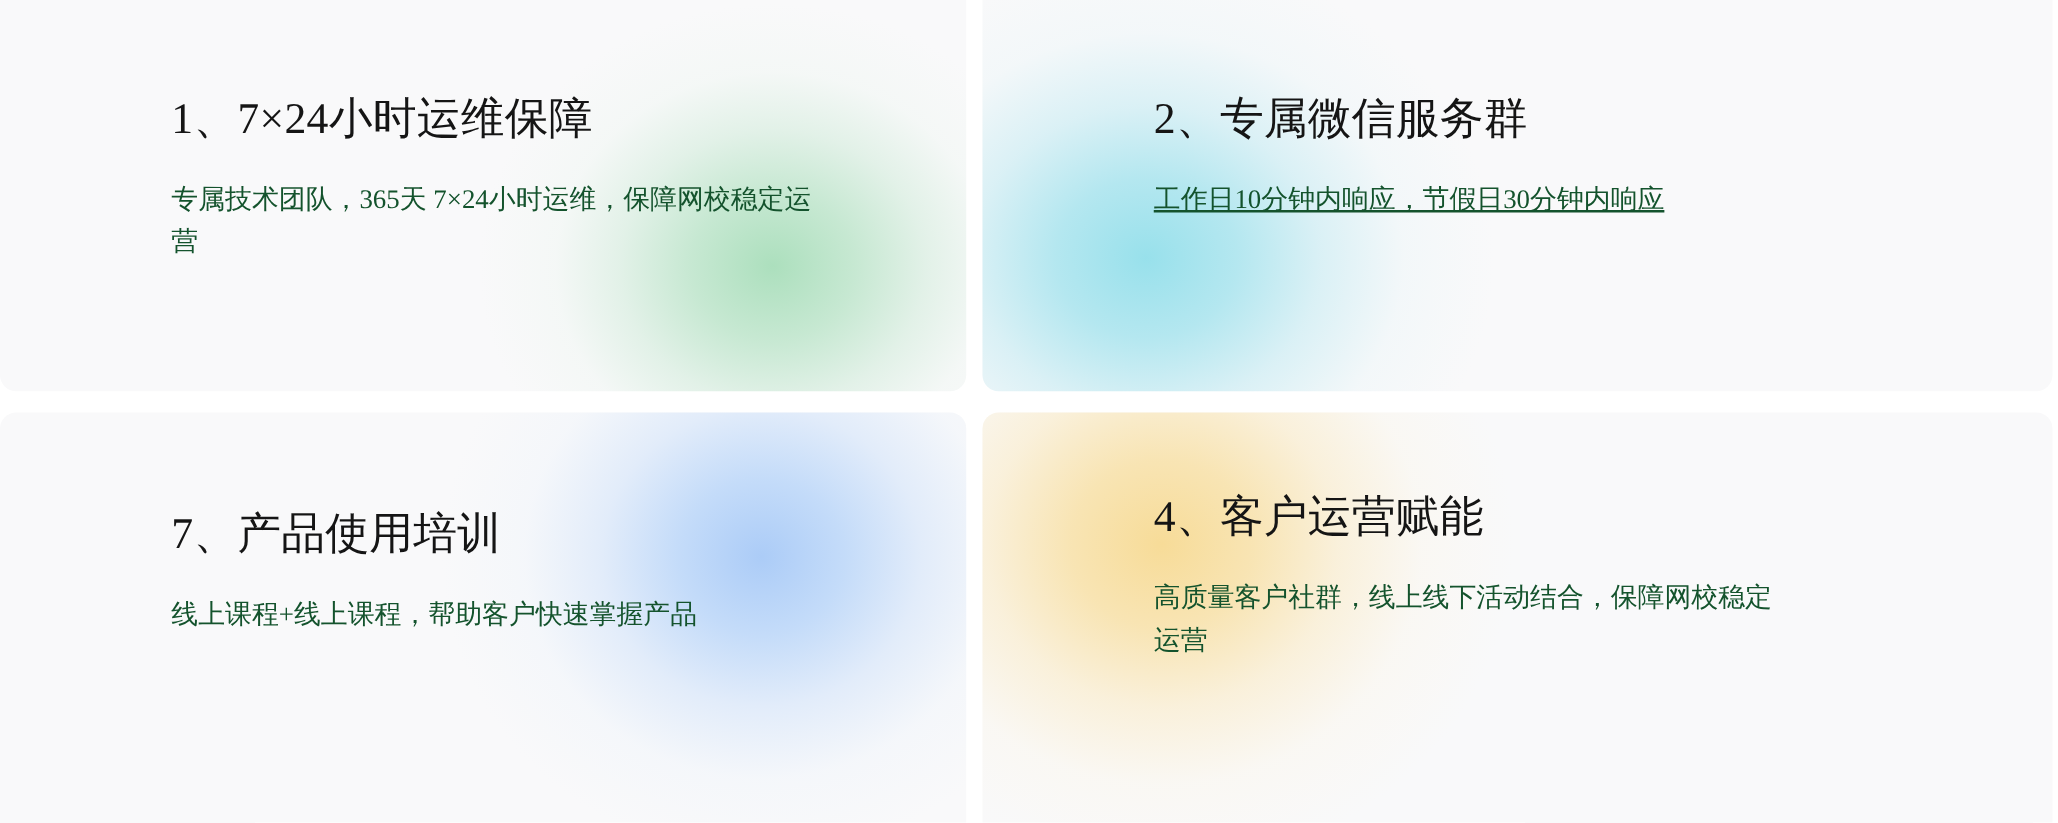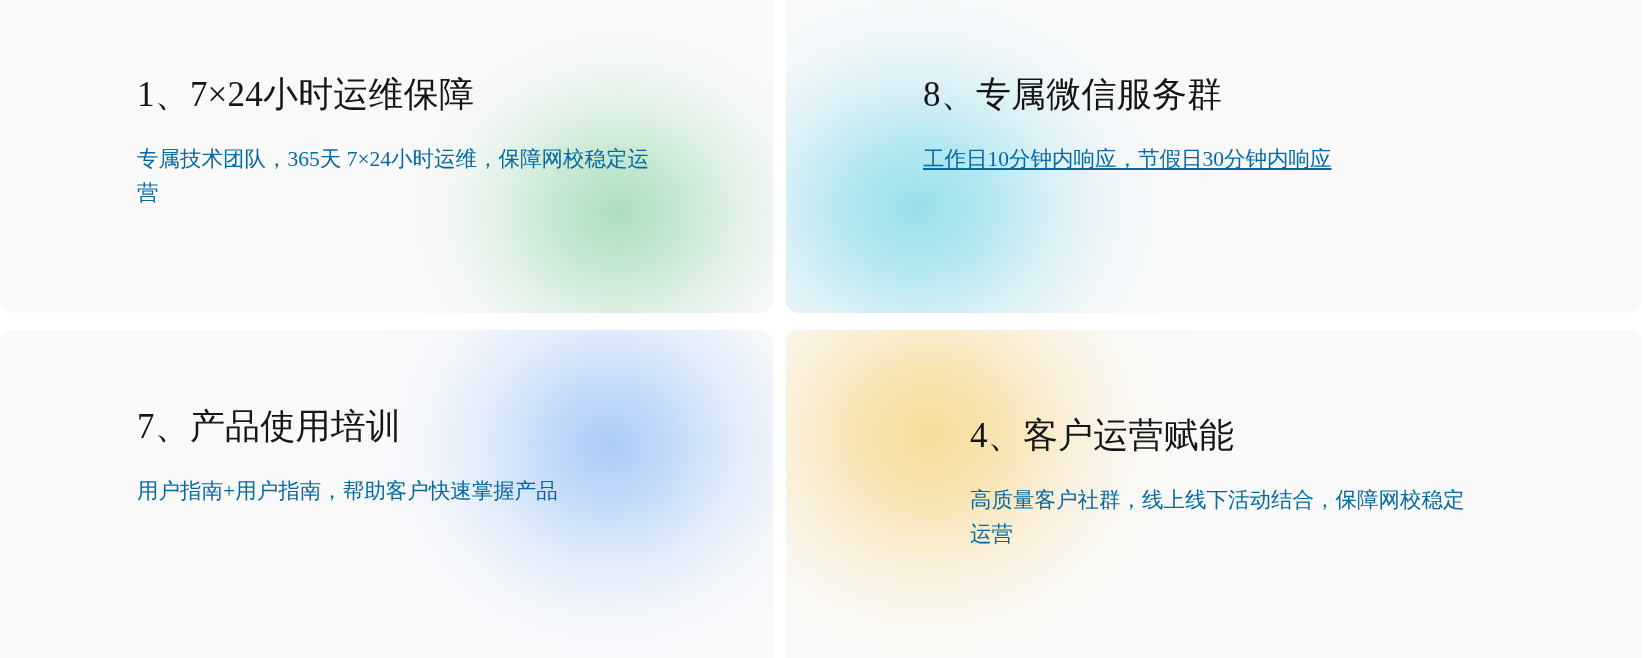--- a/index.html
+++ b/index.html
@@ -115,39 +115,39 @@
 
   
   .card-body {
     position: absolute;
     left: 137px;
     right: 30px;
   }
   .card-1 .card-body { top: 102px; }
   .card-2 .card-body { top: 102px; }
   .card-3 .card-body { top: 76px; }
-  .card-4 .card-body { top: 85px; margin-left: 47px; }
+  .card-4 .card-body { top: 63px; }
 
   .card-title {
     margin: 0;
     font-size: 35px;
     line-height: 42px;
     font-weight: 400;
     color: #151515;
     letter-spacing: 0.2px;
     white-space: nowrap;
   }
 
   .card-desc {
     margin: 0;
     margin-top: 26px;
     font-size: 21.5px;
     line-height: 34px;
     font-weight: 400;
-    color: #0369a1;
+    color: #14532d;
     max-width: 515px;
   }
   .card-2 .card-desc { max-width: 500px; text-decoration: underline; }
   .card-4 .card-desc { max-width: 500px; }
 </style>
 </head>
 <body>
 
 <div class="grid">
 
@@ -155,30 +155,30 @@
     <div class="blob blob-green"></div>
     <div class="card-body">
       <h3 class="card-title">1、7×24小时运维保障</h3>
       <p class="card-desc">专属技术团队，365天 7×24小时运维，保障网校稳定运营</p>
     </div>
   </div>
 
   <div class="card card-2">
     <div class="blob blob-cyan"></div>
     <div class="card-body">
-      <h3 class="card-title">8、专属微信服务群</h3>
+      <h3 class="card-title">2、专属微信服务群</h3>
       <p class="card-desc">工作日10分钟内响应，节假日30分钟内响应</p>
     </div>
   </div>
 
   <div class="card card-3">
     <div class="blob blob-blue"></div>
     <div class="card-body">
       <h3 class="card-title">7、产品使用培训</h3>
-      <p class="card-desc">用户指南+用户指南，帮助客户快速掌握产品</p>
+      <p class="card-desc">线上课程+线上课程，帮助客户快速掌握产品</p>
     </div>
   </div>
 
   <div class="card card-4">
     <div class="blob blob-amber"></div>
     <div class="card-body">
       <h3 class="card-title">4、客户运营赋能</h3>
       <p class="card-desc">高质量客户社群，线上线下活动结合，保障网校稳定运营</p>
     </div>
   </div>

